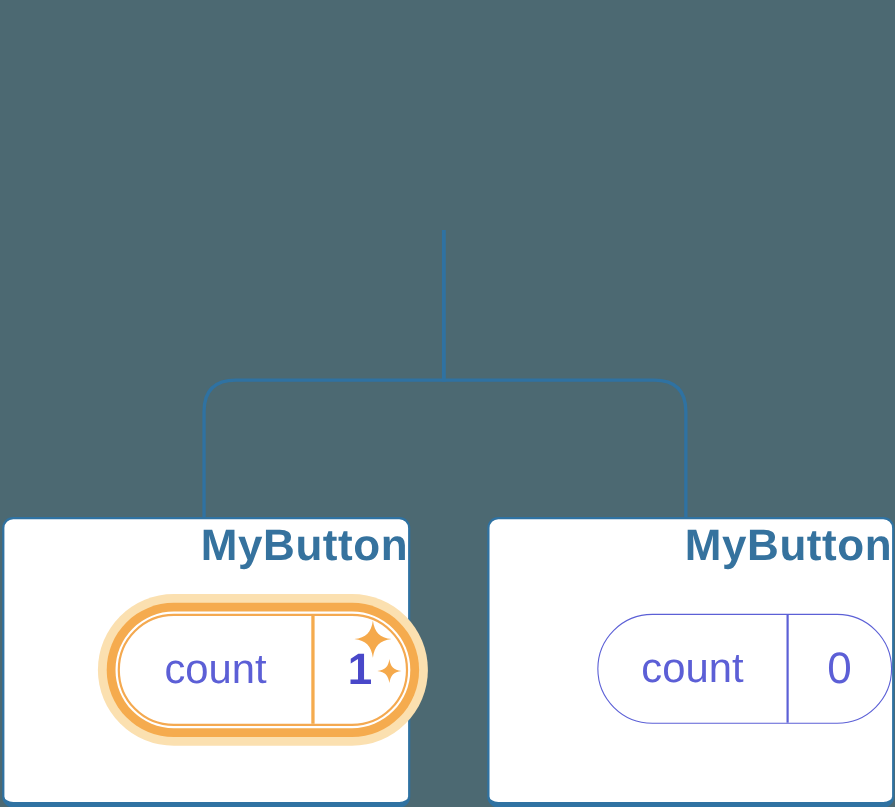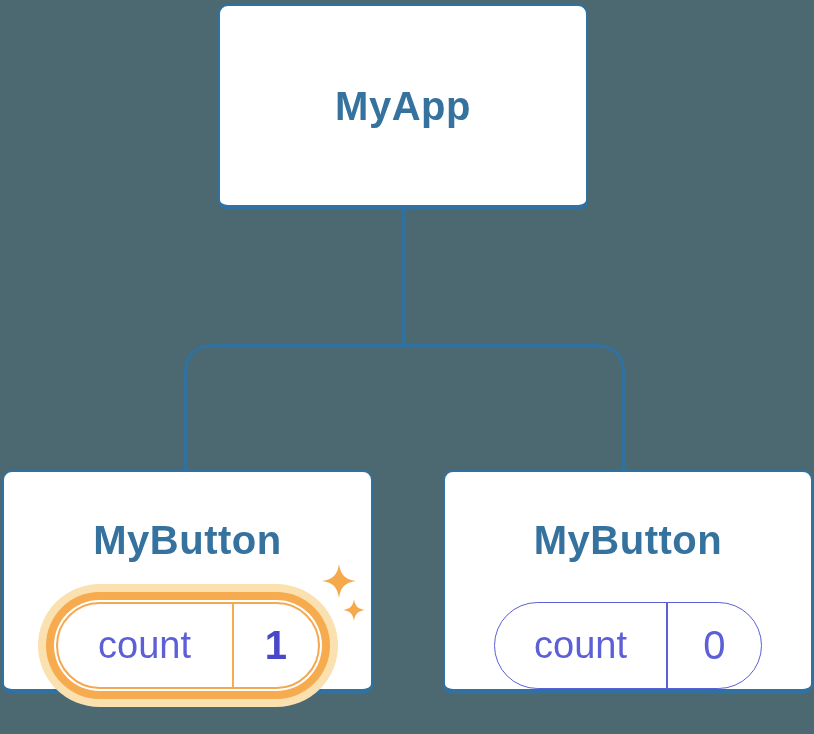--- a/index.html
+++ b/index.html
@@ -21,23 +21,22 @@
     background: #FFFFFF;
     border: 2.5px solid #2F72A2;
     border-bottom-width: 5px;
     border-radius: 10px;
   }
   .card-root {
     left: 218px; top: 4px; width: 370px; height: 206px;
     display: flex; align-items: center; justify-content: center;
   }
   .card-child {
-    top: 470px; width: 371px; height: 224px;
-    display: flex; flex-direction: column; align-items: center;
-    padding-top: 44px;
+    top: 470px; width: 371px; height: 264px;
+    display: flex; flex-direction: column; align-items: flex-end;
   }
   .card-child-left  { left: 2px;  }
   .card-child-right { left: 443px; width: 370px; }
 
   .node-title {
     font-size: 40px;
     font-weight: 600;
     color: #35729E;
     letter-spacing: 0.5px;
     line-height: 48px;
@@ -92,23 +91,20 @@
 </head>
 <body>
 
 <div class="stage">
 
   <svg class="connectors" viewBox="0 0 814 734" xmlns="http://www.w3.org/2000/svg">
     <path d="M 403.5 209 L 403.5 347" fill="none" stroke="#2F72A2" stroke-width="3.5"></path>
     <path d="M 185.5 472 L 185.5 374 Q 185.5 345.5 214.5 345.5 L 594.5 345.5 Q 623.5 345.5 623.5 374 L 623.5 472" fill="none" stroke="#2F72A2" stroke-width="3"></path>
   </svg>
 
-  <div class="card card-root">
-    <div class="node-title">MyApp</div>
-  </div>
 
   <div class="card card-child card-child-left">
     <div class="node-title">MyButton</div>
     <div class="pill pill-hot">
       <div class="pill-cell pill-cell-label">count</div>
       <div class="pill-divider"></div>
       <div class="pill-cell pill-cell-value">1</div>
     </div>
     <svg class="sparkles" viewBox="0 0 75 75" xmlns="http://www.w3.org/2000/svg">
       <g fill="#F5A94B">

